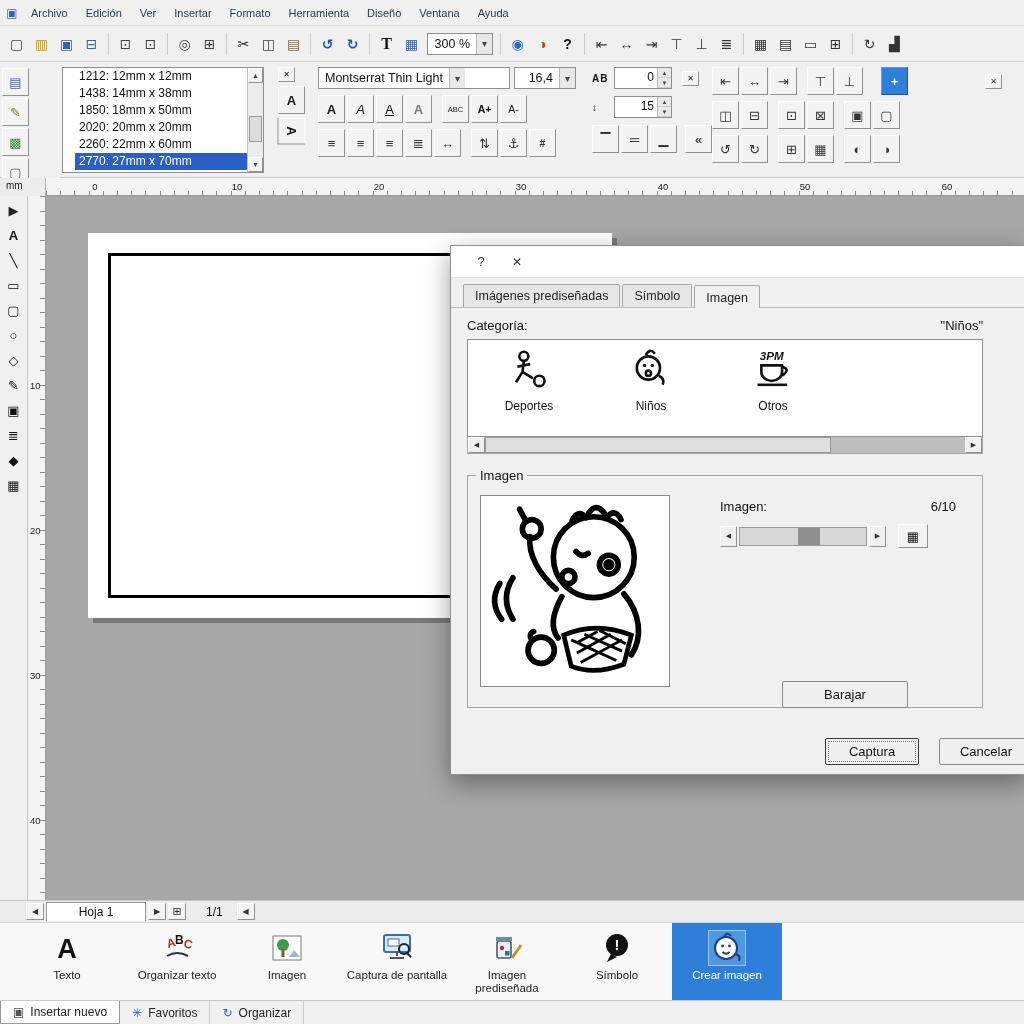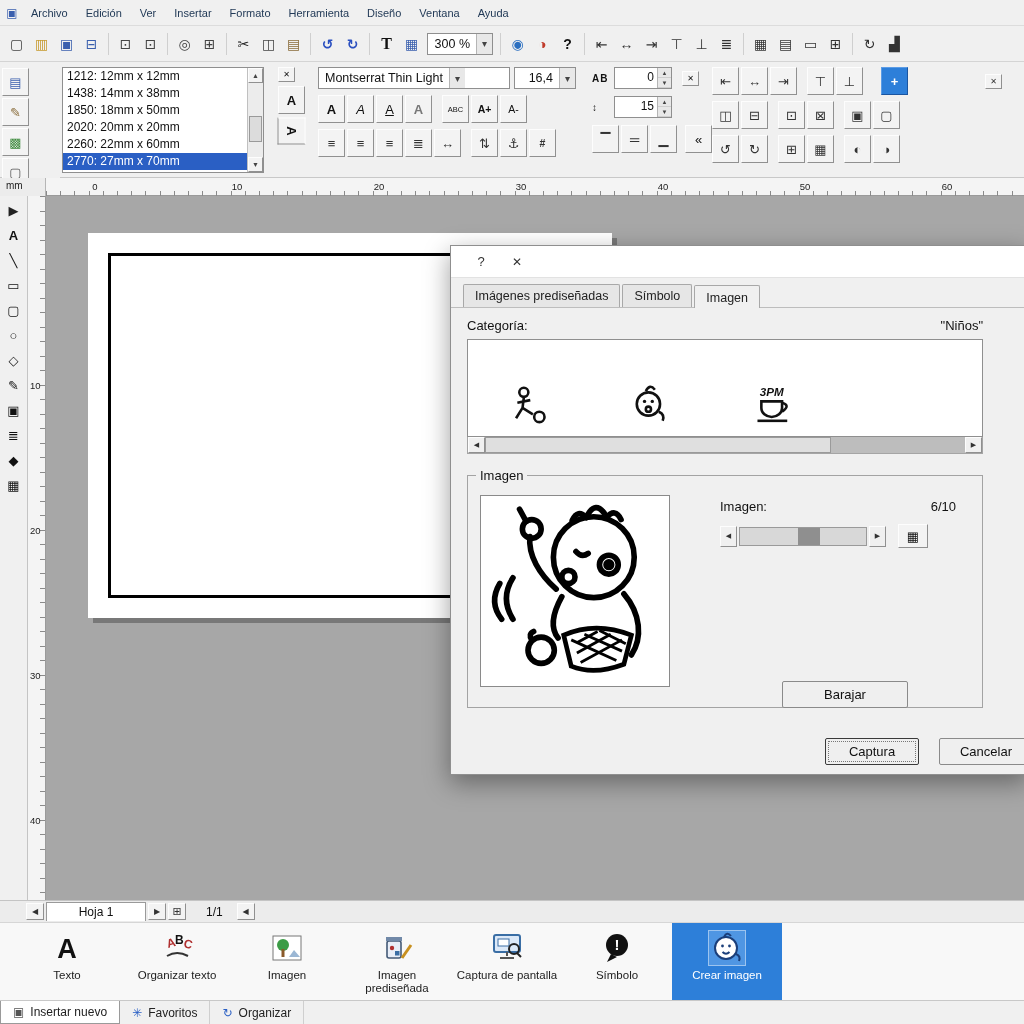--- a/index.html
+++ b/index.html
@@ -23,21 +23,21 @@
 
 
 .dock{position:absolute;left:0;top:62px;width:1024px;height:116px;background:#f0f0f0;border-bottom:1px solid #c8c8c8;}
 .panel{position:absolute;background:#f0f0f0;}
 .pbtn{width:27px;height:28px;display:inline-flex;align-items:center;justify-content:center;font-size:13px;background:#f3f3f3;border:1px solid;border-color:#fdfdfd #909090 #909090 #fdfdfd;margin-right:2px;}
 .xbtn{width:17px;height:15px;font-size:8px;display:inline-flex;align-items:center;justify-content:center;background:#f3f3f3;border:1px solid;border-color:#fdfdfd #909090 #909090 #fdfdfd;}
 .mlauto{margin-left:auto;}
 .bluebtn{background:#2d7fd9;color:#fff;border-color:#5b9ce6 #1b55a0 #1b55a0 #5b9ce6;margin-left:16px;font-weight:bold;}
 .mini{left:2px;top:6px;width:58px;display:flex;flex-wrap:wrap;gap:2px;}
 .sizep{left:62px;top:5px;width:202px;height:106px;background:#fff;border:1px solid #8f8f8f;display:flex;}
-.sizelist{flex:1;overflow:hidden;}
+.sizelist{flex:1;overflow:hidden;padding-left:12px;}
 .lirow{height:17px;line-height:17px;font-size:12px;padding-left:4px;white-space:nowrap;cursor:default;}
 .lirow.sel{background:#2a5fc4;color:#fff;}
 .vsb{width:16px;border-left:1px solid #c0c0c0;background:#ececec;display:flex;flex-direction:column;}
 .sb-btn{height:15px;font-size:7px;display:flex;align-items:center;justify-content:center;color:#444;background:#f3f3f3;border:1px solid;border-color:#fdfdfd #909090 #909090 #fdfdfd;}
 .vtrack{flex:1;position:relative;}
 .vthumb{position:absolute;left:1px;right:1px;top:45%;height:26px;background:#dcdcdc;border:1px solid #9a9a9a;}
 .sidep{left:278px;top:5px;width:34px;display:flex;flex-direction:column;gap:4px;align-items:flex-start;}
 .fontp{left:318px;top:5px;width:266px;}
 .frow{display:flex;align-items:center;margin-bottom:6px;}
 .fontname{width:192px;margin-right:4px;}
@@ -102,21 +102,21 @@
 .dialog{position:absolute;left:450px;top:245px;width:578px;height:530px;background:#f0f0f0;border:1px solid #8f8f8f;box-shadow:0 8px 24px rgba(0,0,0,.38);z-index:50;}
 .dlg-title{height:32px;background:#fff;display:flex;align-items:center;padding-left:12px;border-bottom:1px solid #e2e2e2;}
 .dlg-title .ttl{flex:1;font-size:13.5px;color:#000;}
 .dlg-btn{width:36px;height:32px;display:flex;align-items:center;justify-content:center;font-size:13px;color:#333;}
 .dlg-btn.close{font-size:12px;}
 .dlg-tabs{display:flex;padding:6px 12px 0;height:30px;border-bottom:1px solid #bdbdbd;}
 .dtab{padding:4px 11px;font-size:12.5px;background:#e6e6e6;border:1px solid #a8a8a8;border-bottom:none;border-radius:2px 2px 0 0;margin-right:2px;color:#222;}
 .dtab.active{background:#f0f0f0;position:relative;top:1px;padding-top:5px;}
 .cat-row{display:flex;justify-content:space-between;margin:10px 44px 6px 16px;font-size:13px;}
 .cat-strip{margin:0 44px 0 16px;height:98px;background:#fff;border:1px solid #8f8f8f;display:flex;align-items:flex-start;overflow:hidden;padding-top:8px;}
-.cat-item{width:122px;flex:none;text-align:center;margin-top:36px;}
+.cat-item{width:122px;flex:none;text-align:center;}
 .cat-item.clipped{margin-left:-20px;width:72px;}
 .cat-icon svg{width:44px;height:40px;}
 .cat-label{font-size:12px;margin-top:8px;color:#111;}
 .hscroll{margin:0 44px 0 16px;height:17px;display:flex;background:#c9c9c9;border:1px solid #a5a5a5;border-top:none;}
 .hs-btn{width:17px;font-size:7px;display:flex;align-items:center;justify-content:center;background:#f0f0f0;border:1px solid;border-color:#fdfdfd #909090 #909090 #fdfdfd;color:#333;}
 .hs-track{flex:1;position:relative;background:#bdbdbd;}
 .hs-thumb{position:absolute;left:0;top:0;bottom:0;width:72%;background:#dfdfdf;border:1px solid #9a9a9a;}
 .img-group{margin:14px 44px 0 16px;height:240px;border:1px solid #a3a3a3;position:relative;padding:0;}
 .img-group legend{font-size:13px;margin-left:8px;padding:0 4px;}
 .preview{position:absolute;left:12px;top:12px;width:190px;height:192px;background:#fff;border:1px solid #8a8a8a;}
@@ -407,40 +407,40 @@
             <circle cx="13" cy="14" r="6" fill="#3c9c46"></circle>
             <rect x="11.5" y="18" width="3" height="8" fill="#8a5a2a"></rect>
             <path d="M19 26 l5 -7 6 7 Z" fill="#9bb7d4"></path>
           </svg>
         </div>
         <div class="ins-label">Imagen</div>
       </div>
       <div class="ins-item">
         <div class="ins-icon">
           <svg viewBox="0 0 34 34">
+            <rect x="4" y="4" width="26" height="17" rx="2" fill="#dce9f8" stroke="#3a6ea5" stroke-width="2"></rect>
+            <rect x="8" y="8" width="11" height="7" fill="#fff" stroke="#3a6ea5"></rect>
+            <path d="M17 21 v4 M10 27 h14" stroke="#555" stroke-width="2"></path>
+            <circle cx="24" cy="18" r="5" fill="none" stroke="#222" stroke-width="2"></circle>
+            <path d="M27 22 l4 4" stroke="#222" stroke-width="2"></path>
+          </svg>
+        </div>
+        <div class="ins-label">Captura de pantalla</div>
+      </div>
+      <div class="ins-item">
+        <div class="ins-icon">
+          <svg viewBox="0 0 34 34">
             <rect x="7" y="10" width="14" height="17" rx="2" fill="#e8eef8" stroke="#445a77" stroke-width="1.6"></rect>
             <rect x="6" y="6" width="16" height="4" fill="#7189a8"></rect>
             <circle cx="12" cy="17" r="2.2" fill="#b03030"></circle>
             <rect x="15" y="20" width="4.5" height="4.5" fill="#3a6ea5"></rect>
             <path d="M22 27 l9 -13" stroke="#c89020" stroke-width="3"></path>
           </svg>
         </div>
         <div class="ins-label">Imagen prediseñada</div>
-      </div>
-      <div class="ins-item">
-        <div class="ins-icon">
-          <svg viewBox="0 0 34 34">
-            <rect x="4" y="4" width="26" height="17" rx="2" fill="#dce9f8" stroke="#3a6ea5" stroke-width="2"></rect>
-            <rect x="8" y="8" width="11" height="7" fill="#fff" stroke="#3a6ea5"></rect>
-            <path d="M17 21 v4 M10 27 h14" stroke="#555" stroke-width="2"></path>
-            <circle cx="24" cy="18" r="5" fill="none" stroke="#222" stroke-width="2"></circle>
-            <path d="M27 22 l4 4" stroke="#222" stroke-width="2"></path>
-          </svg>
-        </div>
-        <div class="ins-label">Captura de pantalla</div>
       </div>
       <div class="ins-item">
         <div class="ins-icon">
           <svg viewBox="0 0 34 34">
             <circle cx="17" cy="14" r="11" fill="#111"></circle>
             <path d="M11 23 l-4 8 10 -5 Z" fill="#111"></path>
             <text x="17" y="19" font-size="15" font-weight="bold" fill="#fff" text-anchor="middle">!</text>
           </svg>
         </div>
         <div class="ins-label">Símbolo</div>

